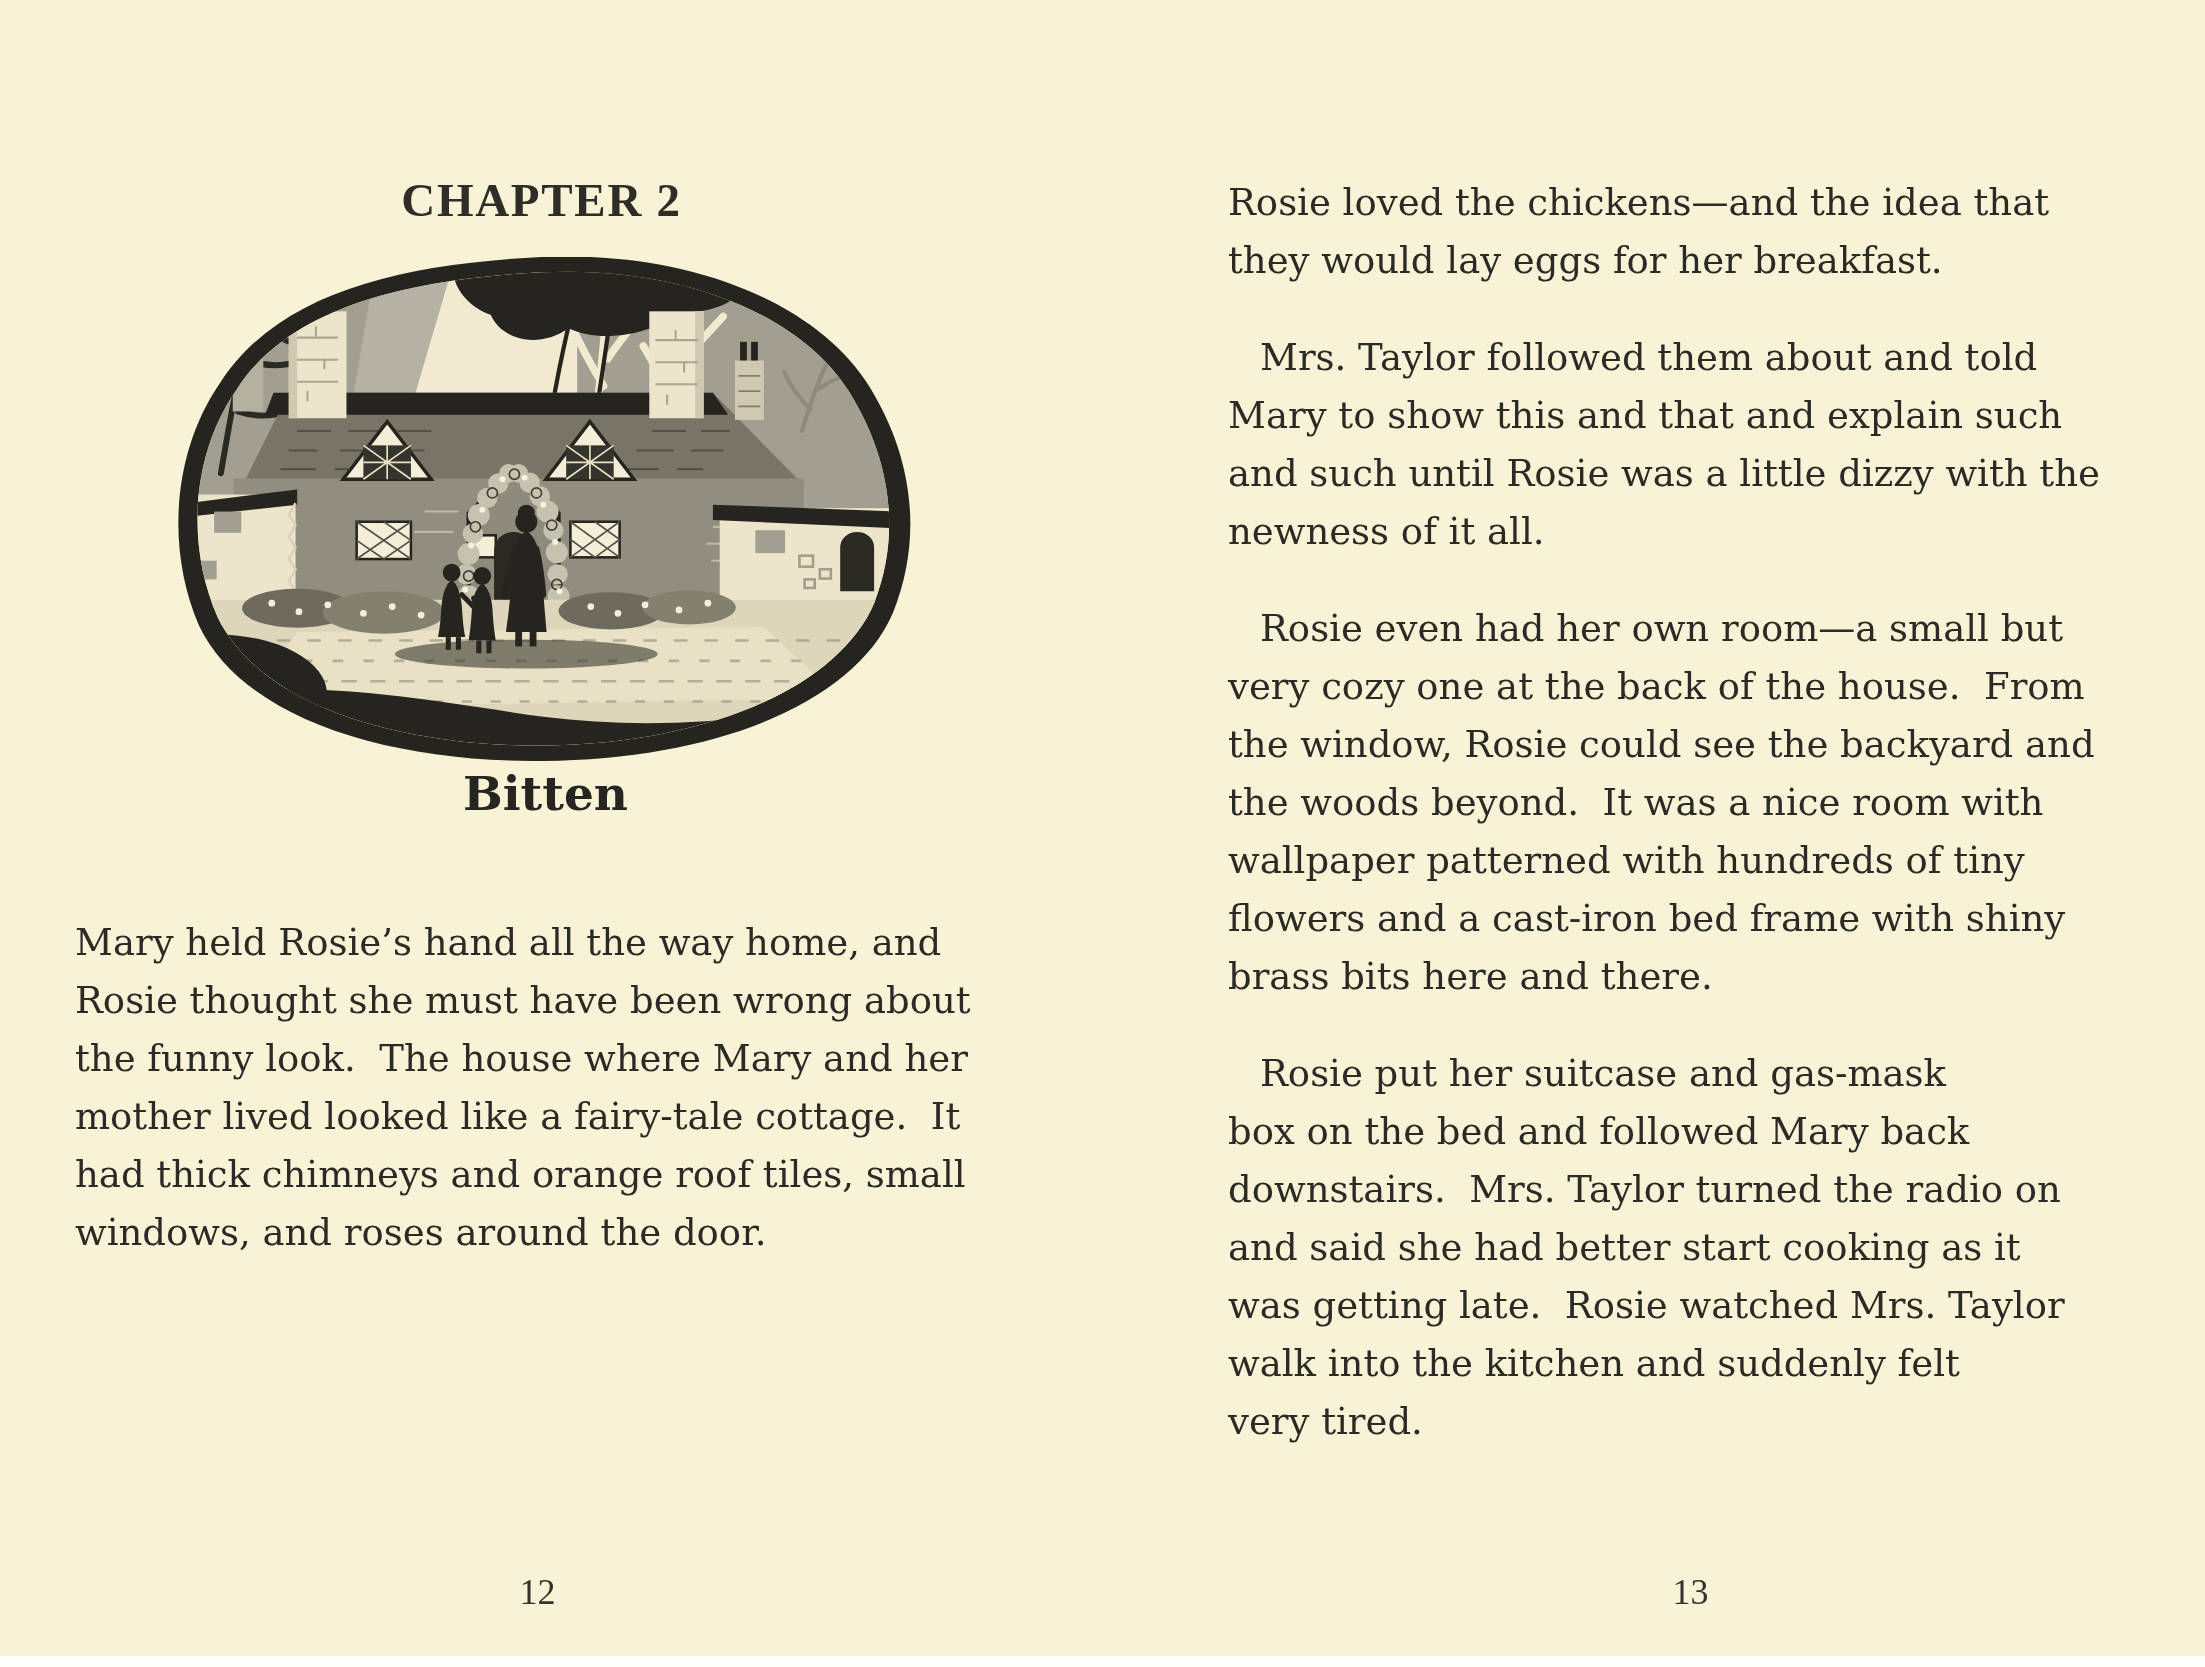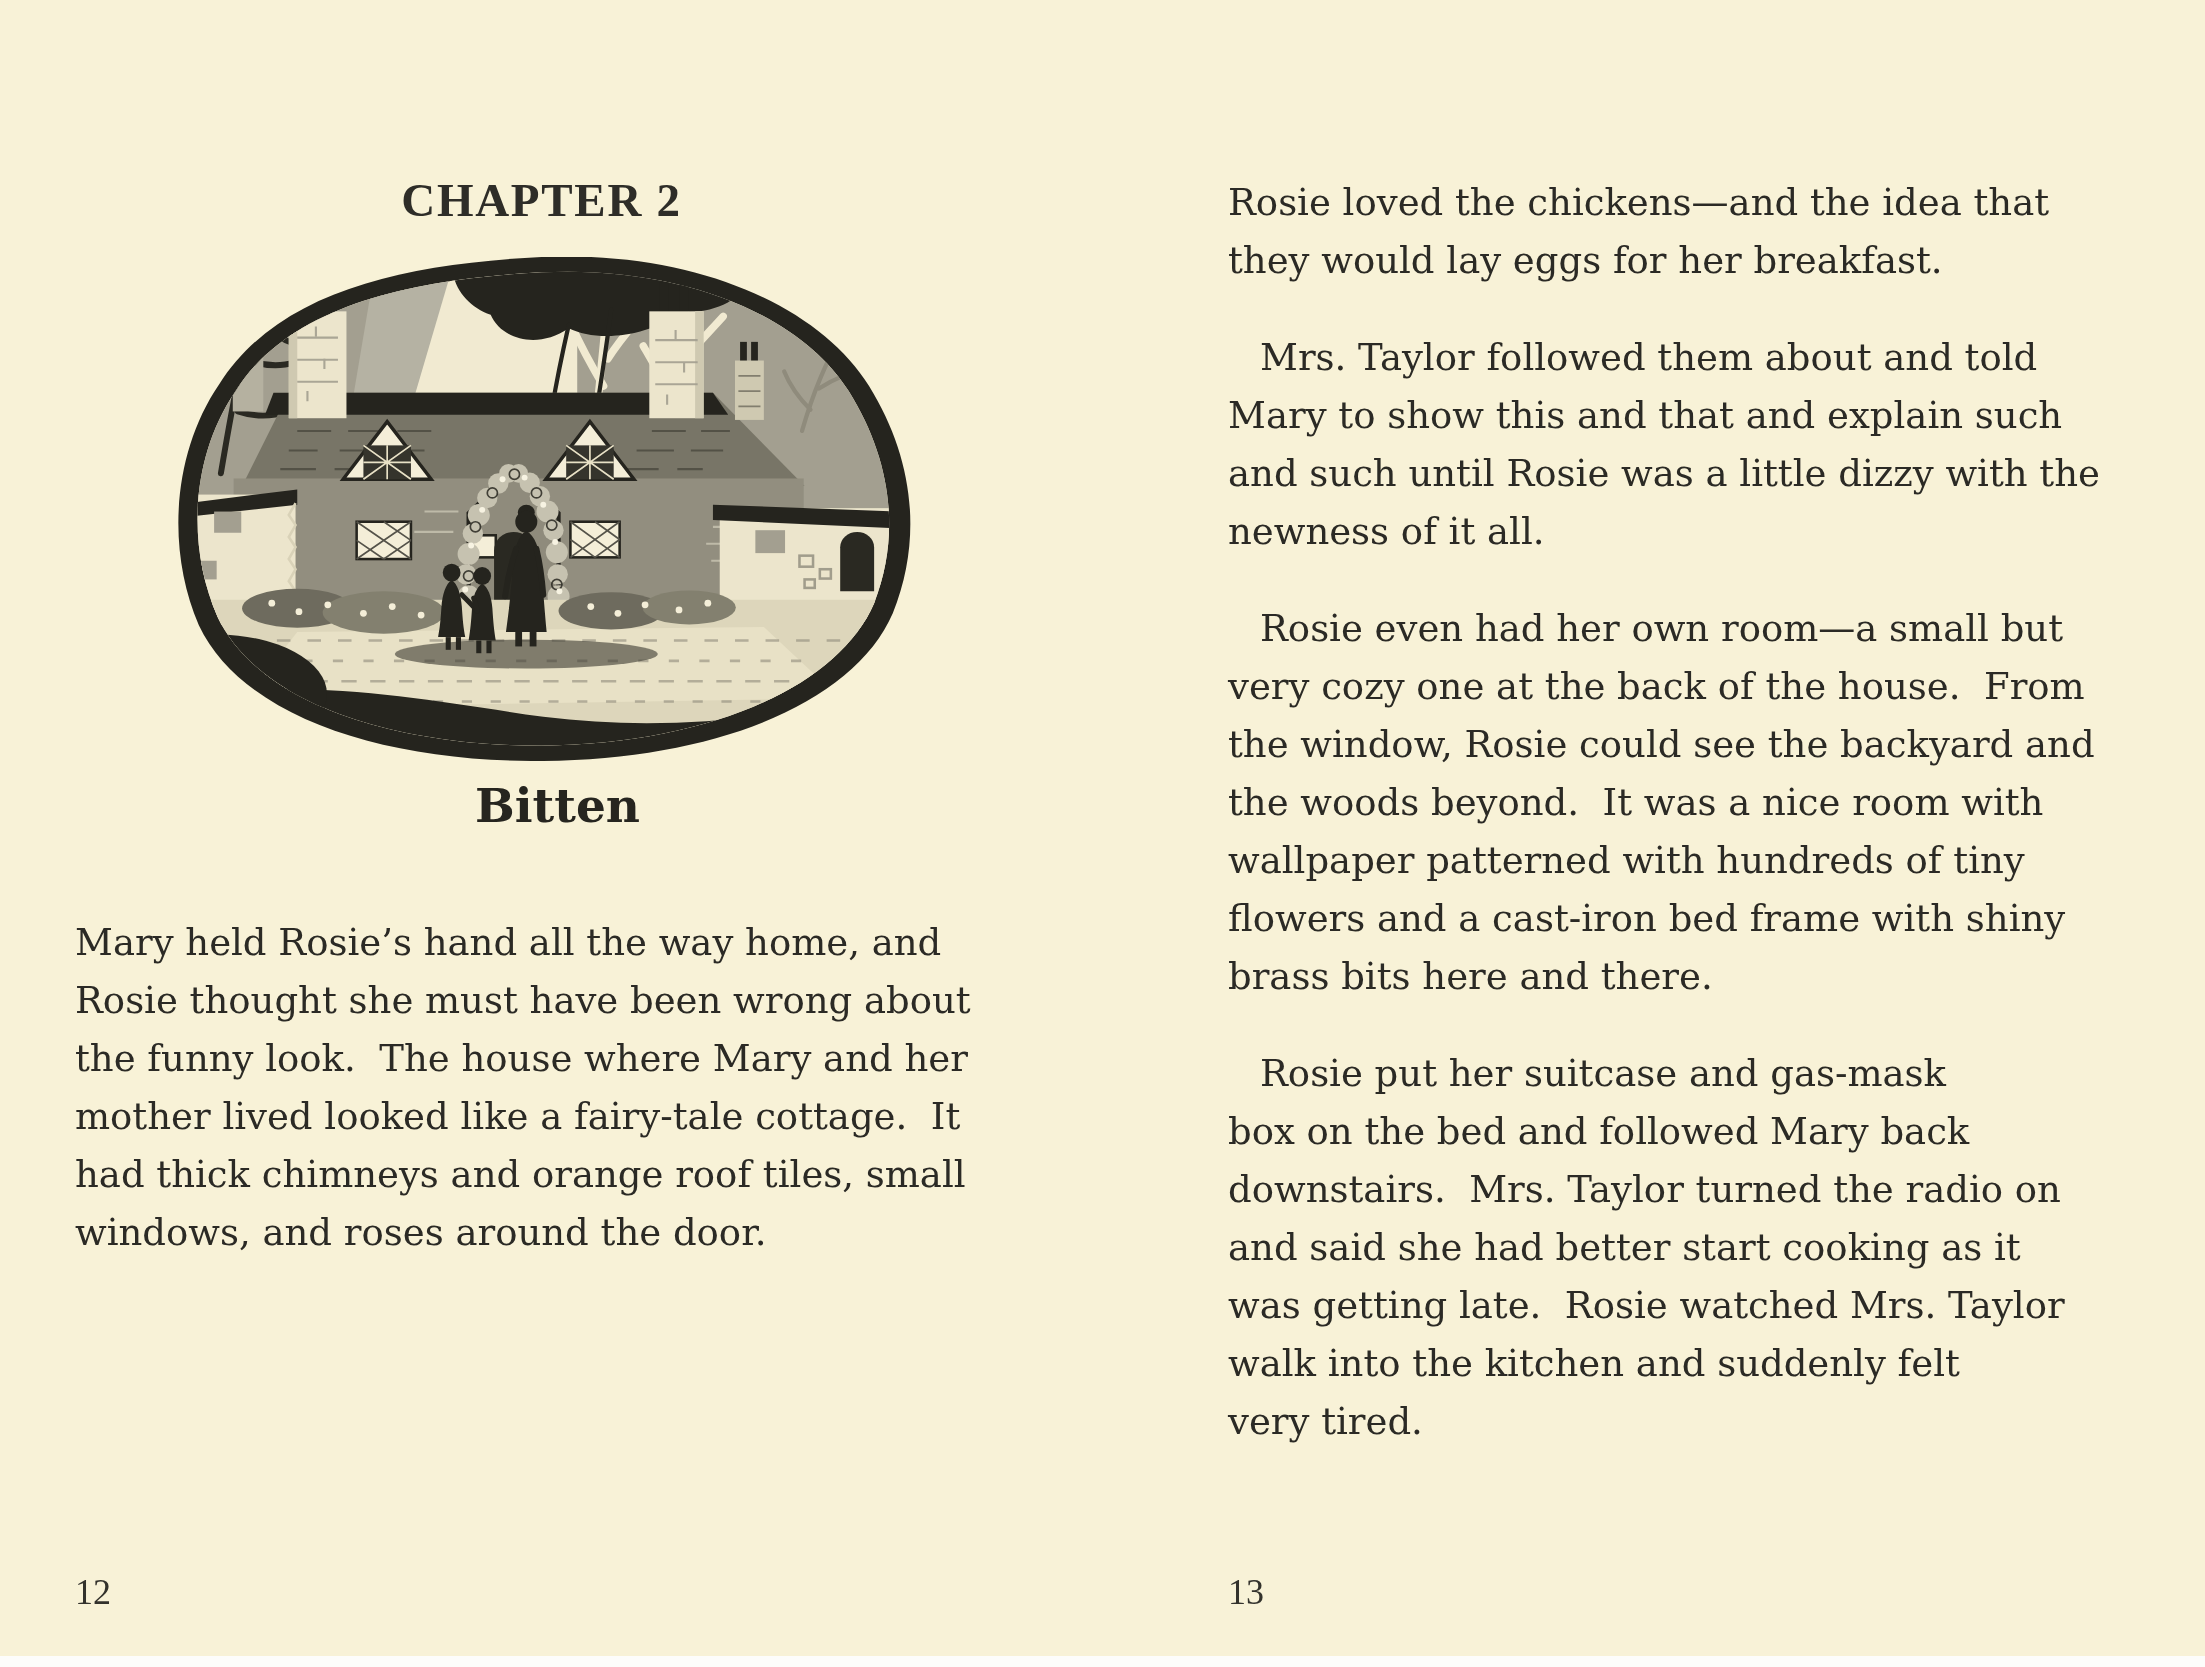--- a/index.html
+++ b/index.html
@@ -21,37 +21,37 @@
     font-family:"Liberation Serif", serif;
     font-weight:600;font-size:47px;line-height:54px;
     letter-spacing:1.7px;color:#2e2d28;
   }
   .illustration{
     position:absolute;left:170px;top:257px;width:744px;height:504px;margin:0;
   }
   .illustration svg{display:block;width:744px;height:504px;}
   .chapter-title{
     position:absolute;left:75px;top:763px;width:933px;
-    margin:16px;text-align:center;
+    margin:4px;text-align:center;
     font-family:"DejaVu Serif", serif;
     font-weight:bold;font-size:47px;line-height:53px;color:#26251f;
   }
   .body-block{position:absolute;width:1026px;}
   .body-block.left-col{left:75px;top:914px;}
   .body-block.right-col{left:1221px;top:174px;}
   .body-block p{
     margin:0 0 39px 0;
     font-size:37px;line-height:58px;
     white-space:pre;
     color:#2b2a25;
   }
   .body-block p.indent{text-indent:32px;}
   .page-number{
     position:absolute;top:1572px;width:925px;
-    font-size:36px;line-height:41px;
+    text-align:center;font-size:36px;line-height:41px;
     font-family:"Liberation Serif", serif;color:#33322c;
   }
   .page.left .page-number{left:75px;}
   .page.right .page-number{left:119px;}
   .bottom-strip{
     position:absolute;left:0;bottom:0;width:2205px;height:12px;
     background:#fdfdfb;
   }
 </style>
 </head>

